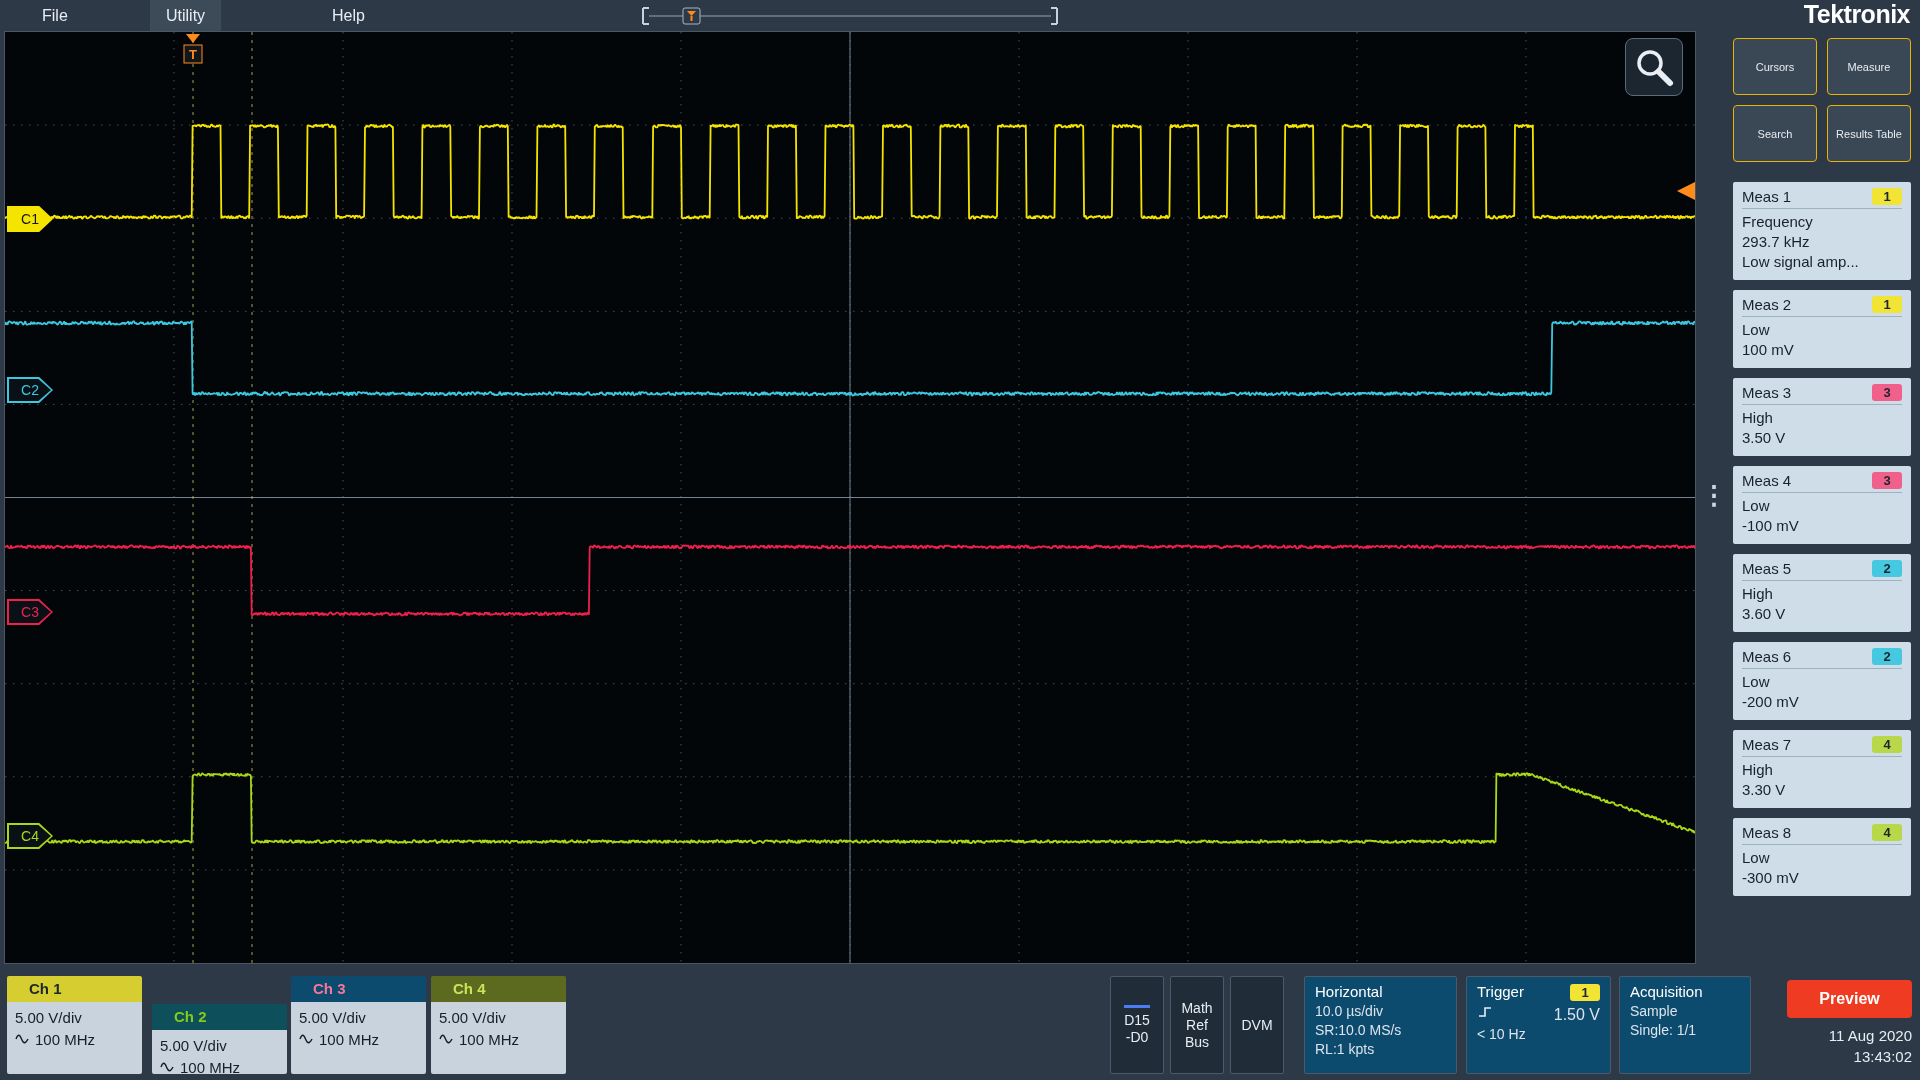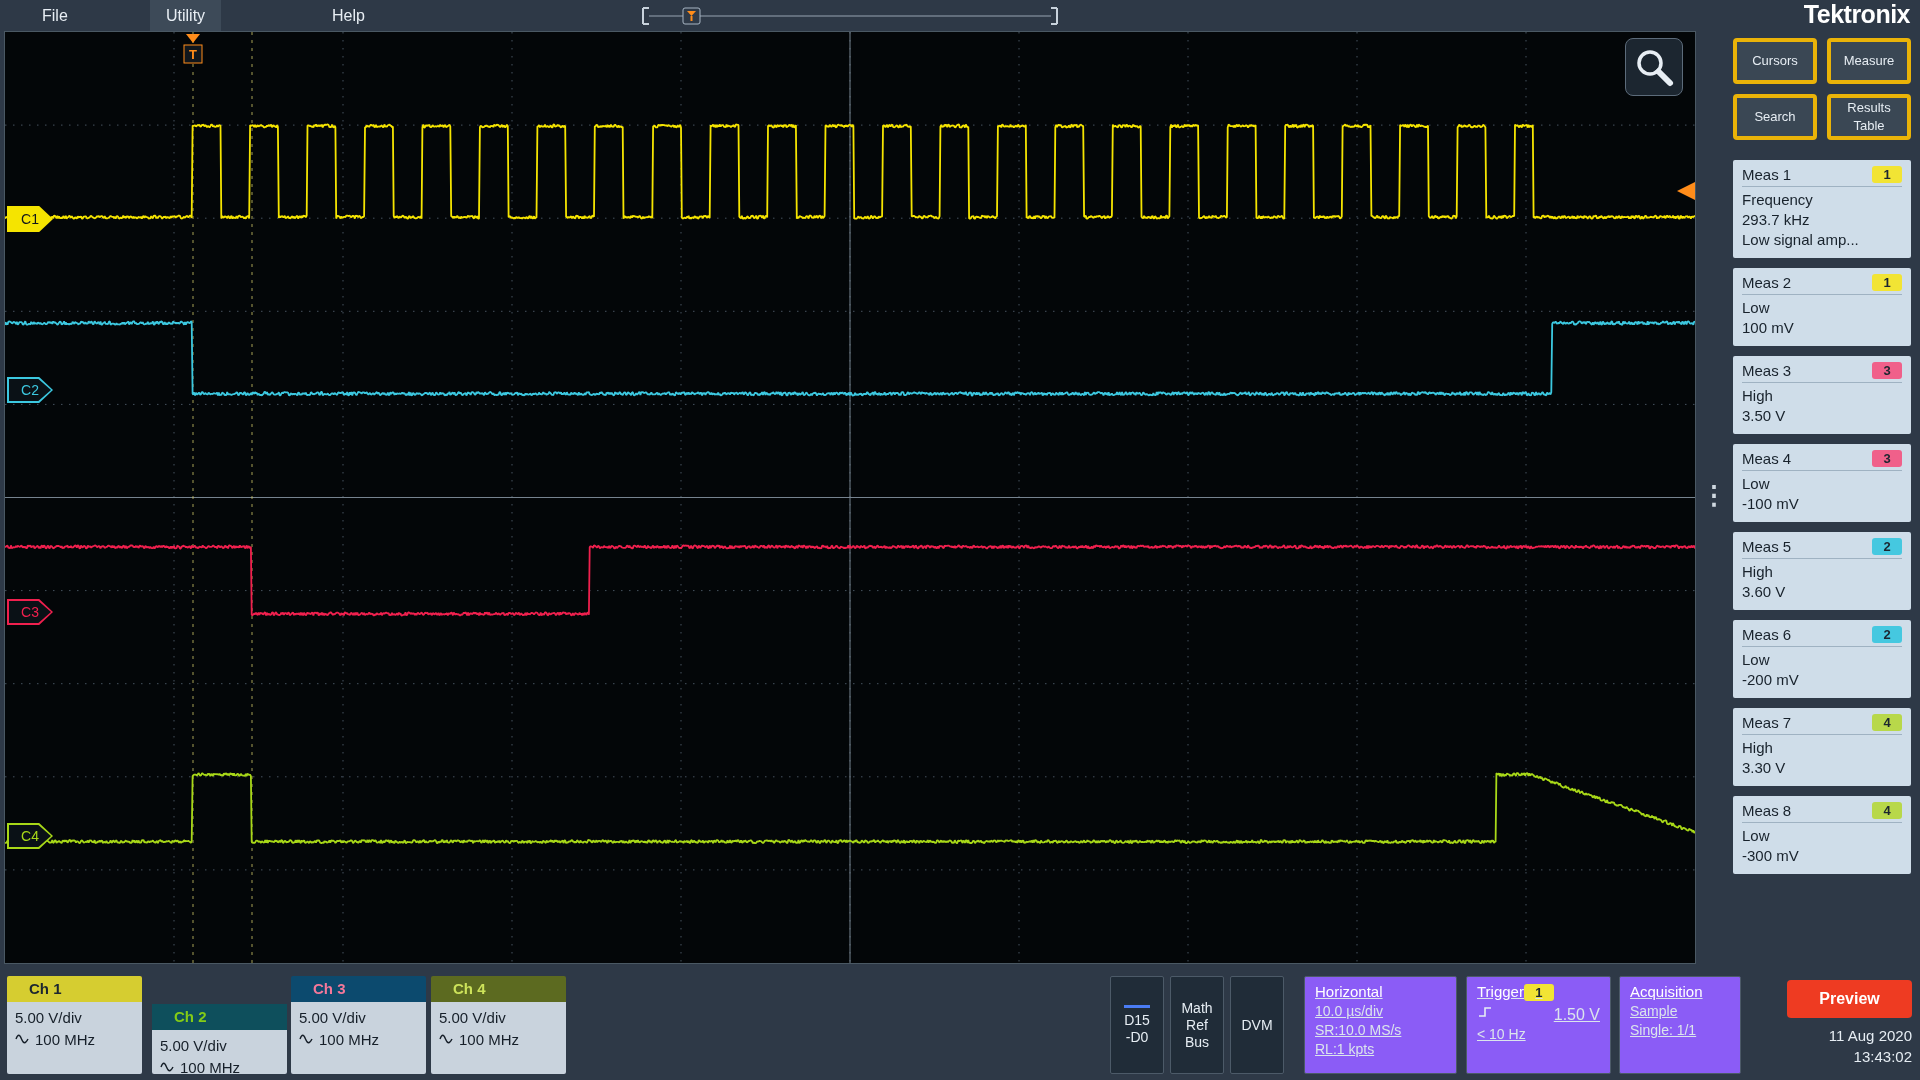--- a/index.html
+++ b/index.html
@@ -20,45 +20,45 @@
   .ch-tag{position:absolute;left:2px;width:46px;height:26px;clip-path:polygon(0 0,70% 0,100% 50%,70% 100%,0 100%);}
   .ch-tag-inner{position:absolute;inset:2px;clip-path:polygon(0 0,70% 0,100% 50%,70% 100%,0 100%);
     display:flex;align-items:center;justify-content:center;font-size:14px;font-weight:normal;}
   .zoom-btn{position:absolute;left:1620px;top:6px;width:56px;height:56px;background:#1c2630;border:1px solid #5c6b7a;
     border-radius:8px;display:flex;align-items:center;justify-content:center;}
   .drag-dots{position:absolute;left:1701px;top:480px;color:#cfd8e0;font-size:26px;font-weight:bold;}
 
   
   .sidebar{position:absolute;left:1733px;top:38px;width:178px;}
   .btn-grid{display:grid;grid-template-columns:84px 84px;gap:10px;}
-  .s-btn{height:46px;background:#3a4754;border:4px solid #eab308;border-radius:4px;color:#e6edf3;font-size:13px;
+  .s-btn{height:57px;background:#3a4754;border:1px solid #eab308;border-radius:4px;color:#e6edf3;font-size:11px;
     display:flex;align-items:center;justify-content:center;text-align:center;line-height:18px;box-sizing:border-box;}
   .meas-list{margin-top:20px;display:flex;flex-direction:column;gap:10px;}
   .meas-card{background:#cfdde9;border-radius:2px;padding:6px 9px 8px;color:#18222c;}
   .meas-head{display:flex;justify-content:space-between;align-items:center;border-bottom:1px solid #9fb2c2;
     padding-bottom:3px;margin-bottom:3px;font-size:15px;}
   .badge{display:inline-block;min-width:22px;padding:0 4px;height:17px;line-height:17px;border-radius:3px;
     text-align:center;font-size:13px;font-weight:bold;color:#1c2630;}
   .meas-line{font-size:15px;line-height:20px;}
 
   
   .footer{position:absolute;left:0;top:971px;width:1920px;height:109px;background:#2e3947;}
   .ch-block{position:absolute;top:5px;width:135px;height:98px;border-radius:2px;overflow:hidden;}
   .ch-head{height:26px;line-height:26px;padding-left:22px;font-size:15px;font-weight:bold;}
   .ch-body{height:72px;background:#c9d3dd;color:#161f29;padding:5px 8px;box-sizing:border-box;font-size:15px;line-height:22px;}
   .bw-row{display:flex;align-items:center;gap:5px;}
   .tool-btn{position:absolute;top:5px;width:54px;height:98px;background:#202c38;border:1px solid #4c5a68;border-radius:2px;
     box-sizing:border-box;color:#e6edf3;display:flex;flex-direction:column;align-items:center;justify-content:center;
     font-size:14px;line-height:17px;}
   .dline{width:26px;height:3px;background:#4a7cf4;margin-bottom:4px;}
-  .info-panel{position:absolute;top:5px;height:98px;background:#8b5cf6;border:1px solid #4c5a68;box-sizing:border-box;
-    padding:5px 10px;color:#dbe4ec;border-radius:2px;text-decoration:underline;}
+  .info-panel{position:absolute;top:5px;height:98px;background:#0c4a6e;border:1px solid #4c5a68;box-sizing:border-box;
+    padding:5px 10px;color:#dbe4ec;border-radius:2px;}
   .panel-title{font-size:15px;color:#ffffff;line-height:20px;}
   .panel-line{font-size:14px;line-height:19px;}
-  .panel-title-row{display:flex;align-items:center;}
+  .panel-title-row{display:flex;justify-content:space-between;align-items:center;}
   .trig-row{display:flex;justify-content:space-between;align-items:center;font-size:16px;margin-top:2px;line-height:20px;}
   .preview-btn{position:absolute;left:1787px;top:9px;width:125px;height:38px;background:#ee3b22;color:#fff;
     font-weight:bold;font-size:16px;border-radius:4px;display:flex;align-items:center;justify-content:center;}
   .datetime{position:absolute;left:1787px;top:54px;width:125px;text-align:right;color:#e6edf3;font-size:15px;line-height:21px;}
 </style>
 </head>
 <body>
 
 <div class="app">
 
@@ -289,21 +289,21 @@
       </div>
       <div class="trig-row">
         <span><svg width="16" height="16" viewBox="0 0 16 16">
               <path d="M2 12 H8 V4 H14" stroke="#e6edf3" stroke-width="1.6" fill="none"></path>
             </svg></span>
         <span>1.50 V</span>
       </div>
       <div class="panel-line">&lt; 10 Hz</div>
     </div>
 
-    <div class="info-panel" style="left:1619px;width:122px">
+    <div class="info-panel" style="left:1619px;width:132px">
       <div class="panel-title">Acquisition</div>
       <div class="panel-line">Sample</div>
       <div class="panel-line">Single: 1/1</div>
     </div>
 
     <div class="preview-btn">Preview</div>
 
     <div class="datetime">
       <div>11 Aug 2020</div>
       <div>13:43:02</div>

